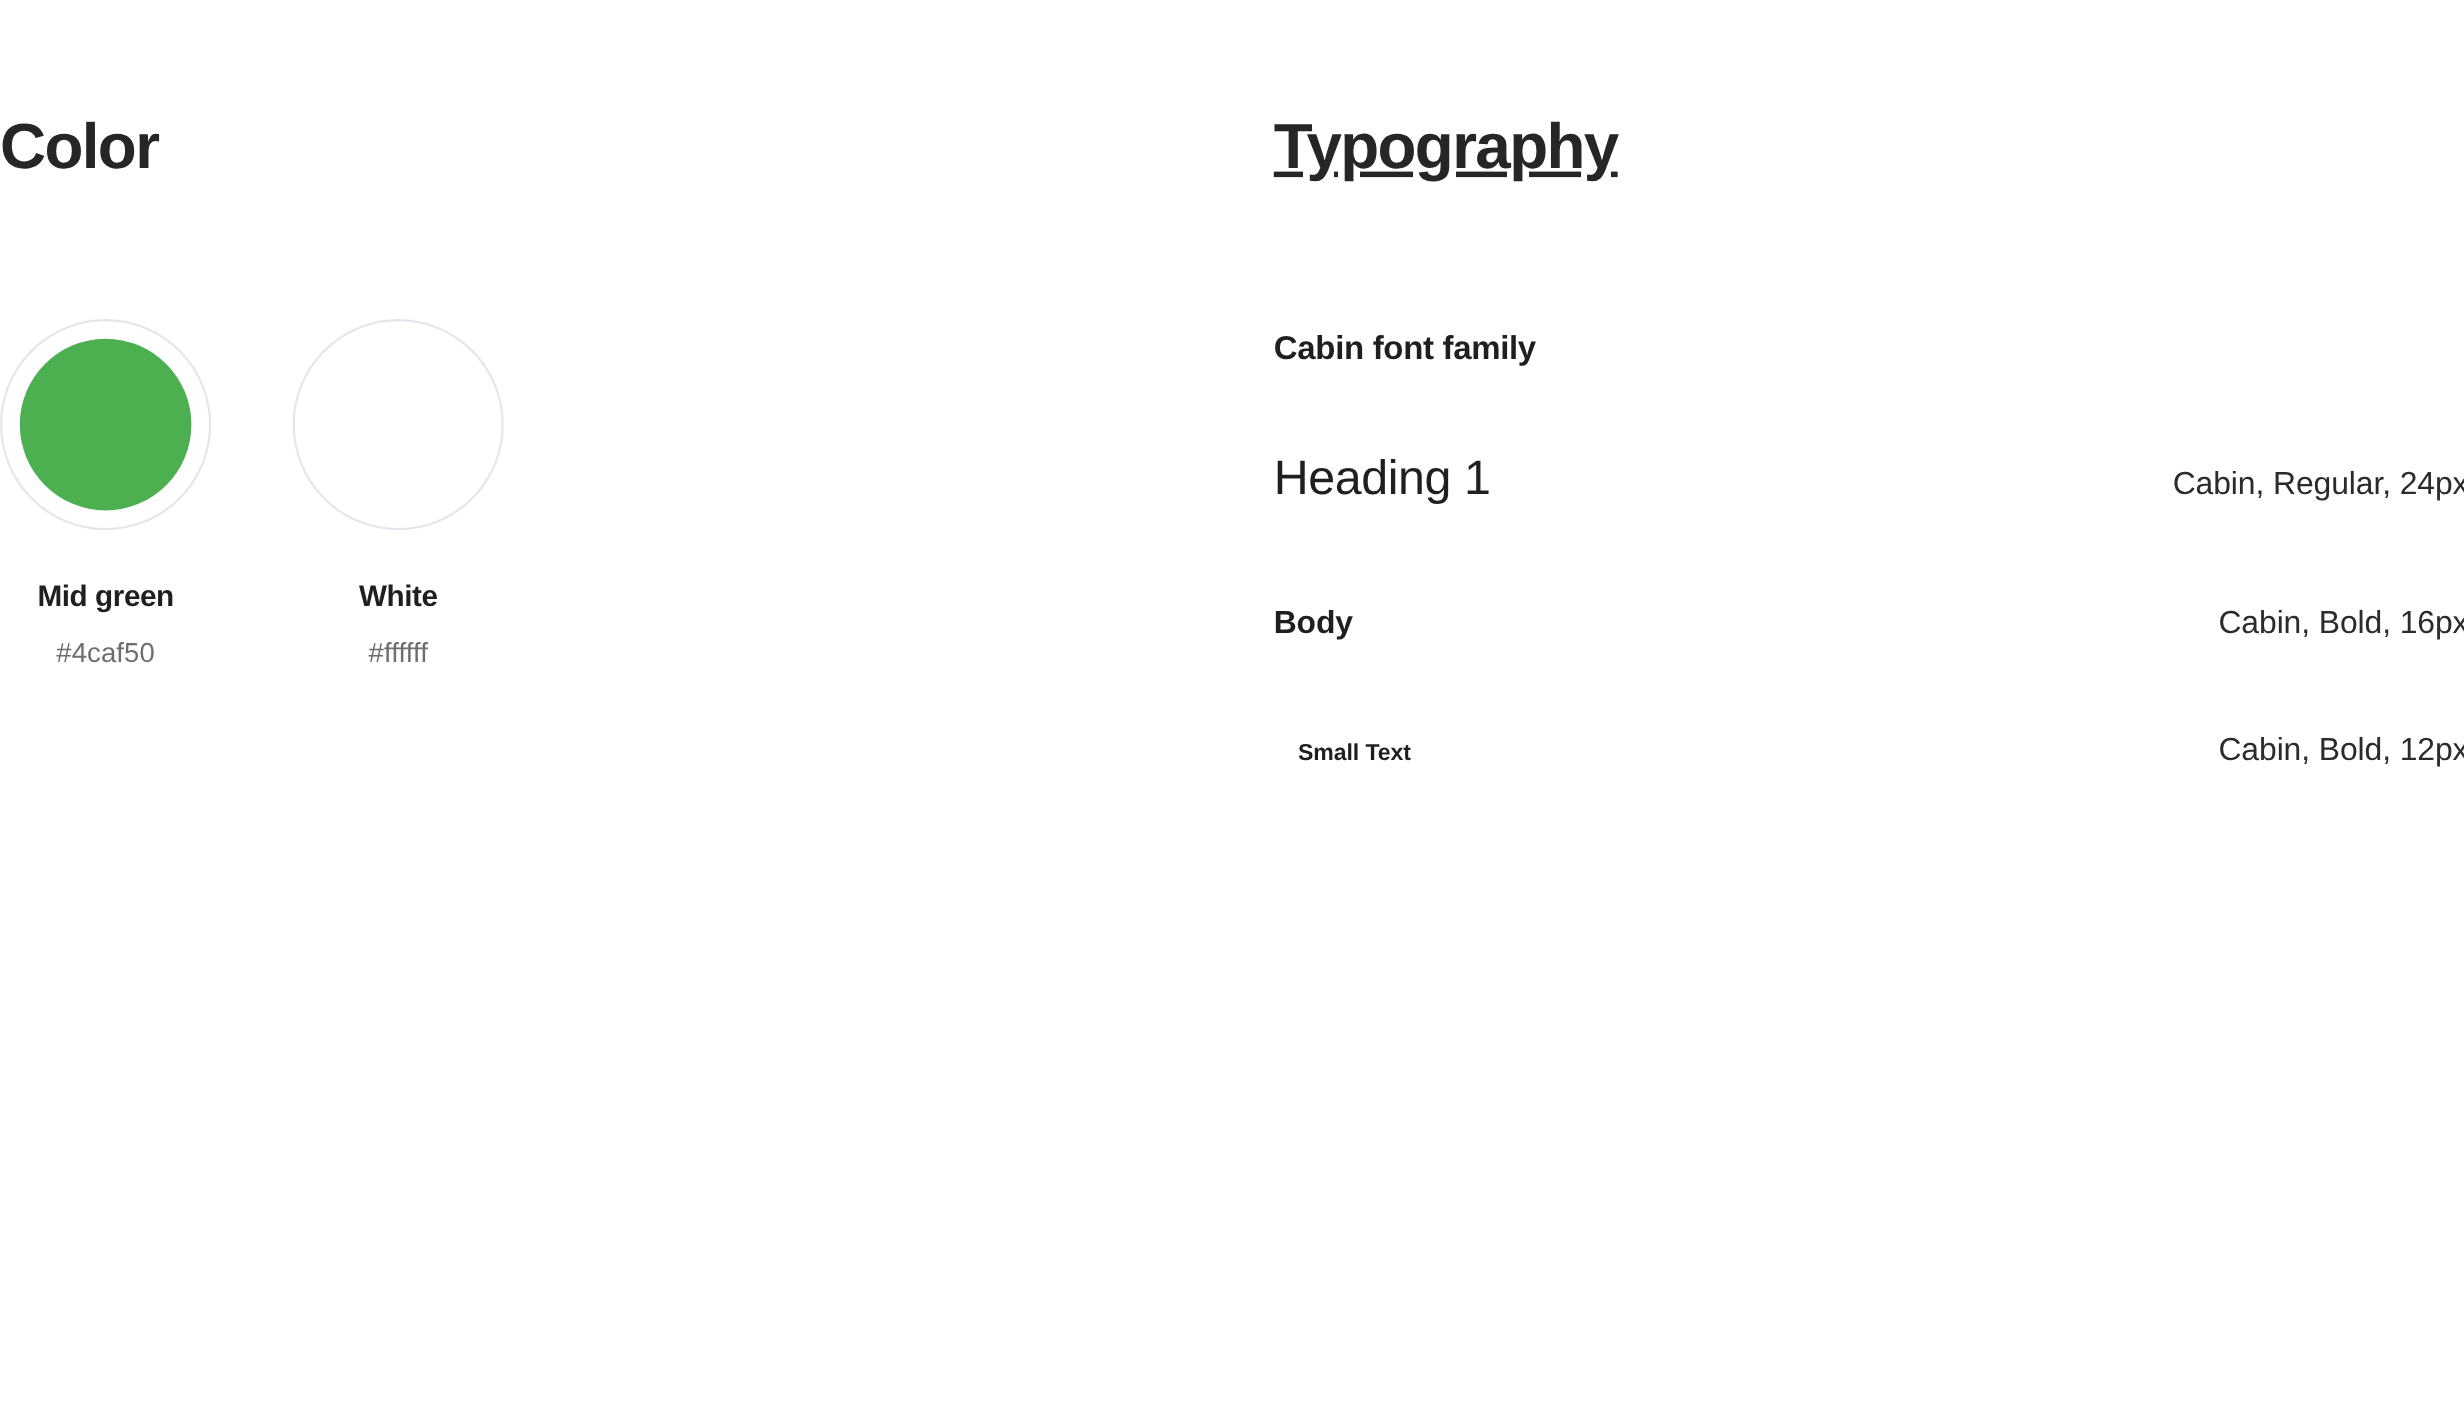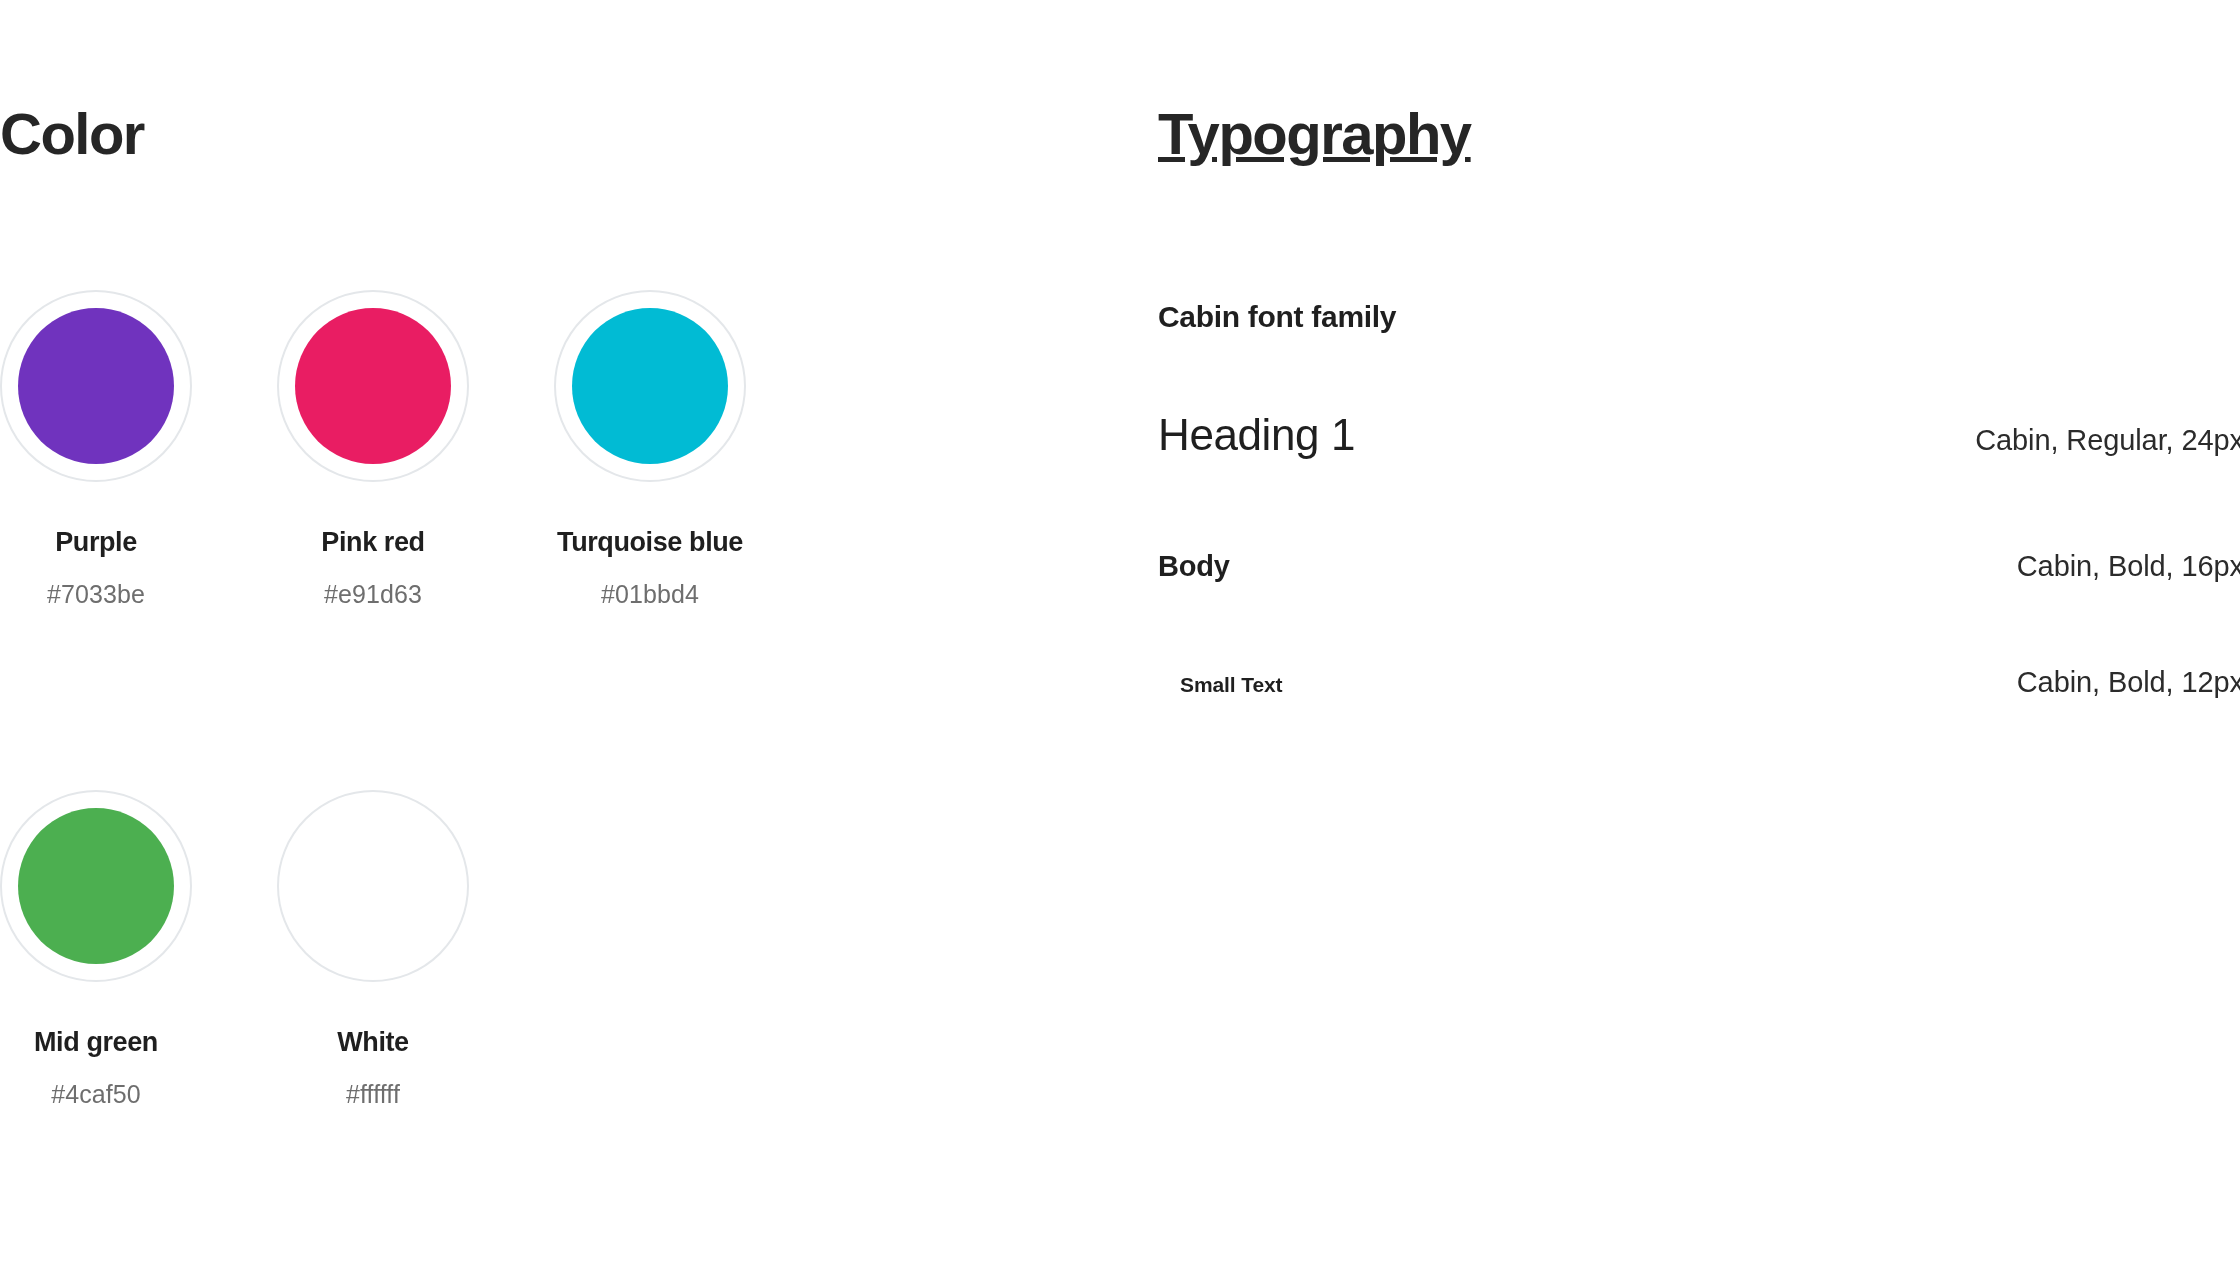--- a/index.html
+++ b/index.html
@@ -188,59 +188,32 @@
 <body style="background: rgb(255, 255, 255);">
 
 <div class="page">
 
   <div class="color-section">
 
     <div class="section-title" style="color: rgb(38, 38, 38);">Color</div>
 
     <div class="swatch-grid">
 
-      <div class="swatch-row">
-
-        <div class="swatch-cell" style="left:0px;">
-          <div class="swatch-ring" style="border-color: rgb(228, 231, 234);">
-            <div class="swatch-fill" id="fill-0" style="background: rgb(112, 51, 190);"></div>
-          </div>
-          <div class="swatch-name" style="color: rgb(31, 31, 31);">Purple</div>
-          <div class="swatch-hex" style="color: rgb(110, 110, 110);">#7033be</div>
-        </div>
-
-        <div class="swatch-cell" style="left:277px;">
-          <div class="swatch-ring" style="border-color: rgb(228, 231, 234);">
-            <div class="swatch-fill" id="fill-1" style="background: rgb(233, 29, 99);"></div>
-          </div>
-          <div class="swatch-name" style="color: rgb(31, 31, 31);">Pink red</div>
-          <div class="swatch-hex" style="color: rgb(110, 110, 110);">#e91d63</div>
-        </div>
-
-        <div class="swatch-cell" style="left:554px;">
-          <div class="swatch-ring" style="border-color: rgb(228, 231, 234);">
-            <div class="swatch-fill" id="fill-2" style="background: rgb(1, 187, 212);"></div>
-          </div>
-          <div class="swatch-name" style="color: rgb(31, 31, 31);">Turquoise blue</div>
-          <div class="swatch-hex" style="color: rgb(110, 110, 110);">#01bbd4</div>
-        </div>
-
-      </div>
 
       <div class="swatch-row">
 
         <div class="swatch-cell" style="left:0px;">
           <div class="swatch-ring" style="border-color: rgb(228, 231, 234);">
             <div class="swatch-fill" id="fill-3" style="background: rgb(76, 175, 80);"></div>
           </div>
           <div class="swatch-name" style="color: rgb(31, 31, 31);">Mid green</div>
           <div class="swatch-hex" style="color: rgb(110, 110, 110);">#4caf50</div>
         </div>
 
-        <div class="swatch-cell" style="left:277px;">
+        <div class="swatch-cell" style="left:266px;">
           <div class="swatch-ring" style="border-color: rgb(228, 231, 234);">
             <div class="swatch-fill is-white" id="fill-4" style="background: rgb(255, 255, 255);"></div>
           </div>
           <div class="swatch-name" style="color: rgb(31, 31, 31);">White</div>
           <div class="swatch-hex" style="color: rgb(110, 110, 110);">#ffffff</div>
         </div>
 
       </div>
 
     </div>

